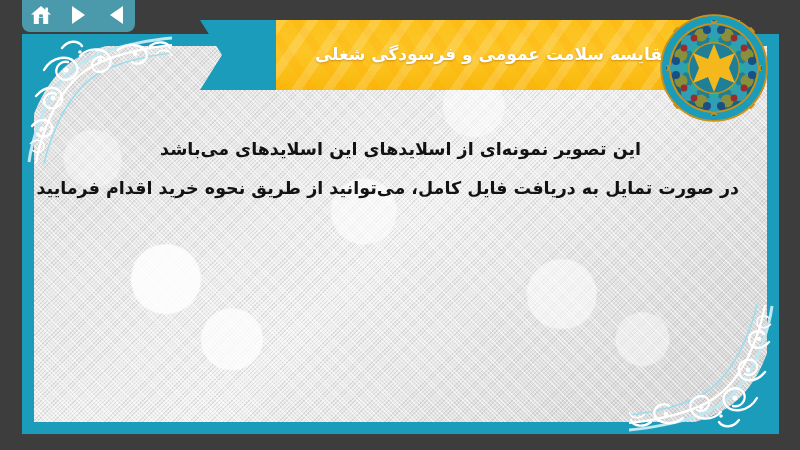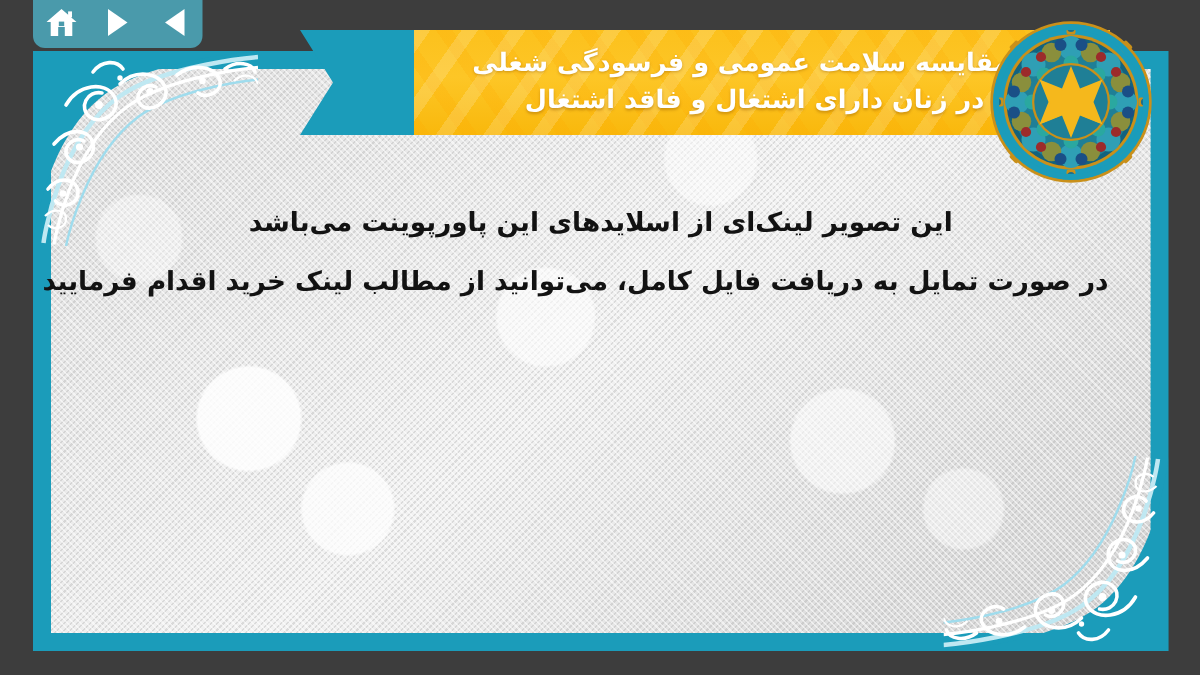--- a/index.html
+++ b/index.html
@@ -161,30 +161,29 @@
           <circle cx="58" cy="18" r="1.8"></circle>
         </g>
         <g fill="none" stroke="#ffffff" stroke-width="1.5">
           <path d="M8 110 C14 104 22 106 22 112 C22 118 14 120 10 116"></path>
           <path d="M134 20 C140 14 148 16 150 22"></path>
         </g>
       </svg>
     </div>
 
     <div class="body-text">
-      <div class="body-line">این تصویر لینک‌ای از اسلایدهای این پاورپوینت می‌باشد</div>
-      <div class="body-line">در صورت تمایل به دریافت فایل کامل، می‌توانید از مطالب لینک خرید اقدام فرمایید</div>
+      <div class="body-line">این تصویر نمونه‌ای از اسلایدهای این اسلایدهای می‌باشد</div>
+      <div class="body-line">در صورت تمایل به دریافت فایل کامل، می‌توانید از طریق نحوه خرید اقدام فرمایید</div>
     </div>
   </div>
 
   <div class="banner">
     <div class="banner-teal"></div>
     <div class="banner-gold">
       <div class="banner-line l1">مقایسه سلامت عمومی و فرسودگی شغلی</div>
-      <div class="banner-line l2">در زنان دارای اشتغال و فاقد اشتغال</div>
     </div>
   </div>
 
   <div class="medallion">
     <svg width="108" height="108" viewBox="0 0 108 108">
       <circle cx="54" cy="54" r="53" fill="#c9901a"></circle>
       <circle cx="54" cy="54" r="50" fill="#1b9cba"></circle>
       <circle cx="54" cy="54" r="45" fill="#c9901a"></circle>
       <circle cx="54" cy="54" r="43" fill="#13627e"></circle>
       <circle cx="54" cy="54" r="40" fill="#1f7f96"></circle>

